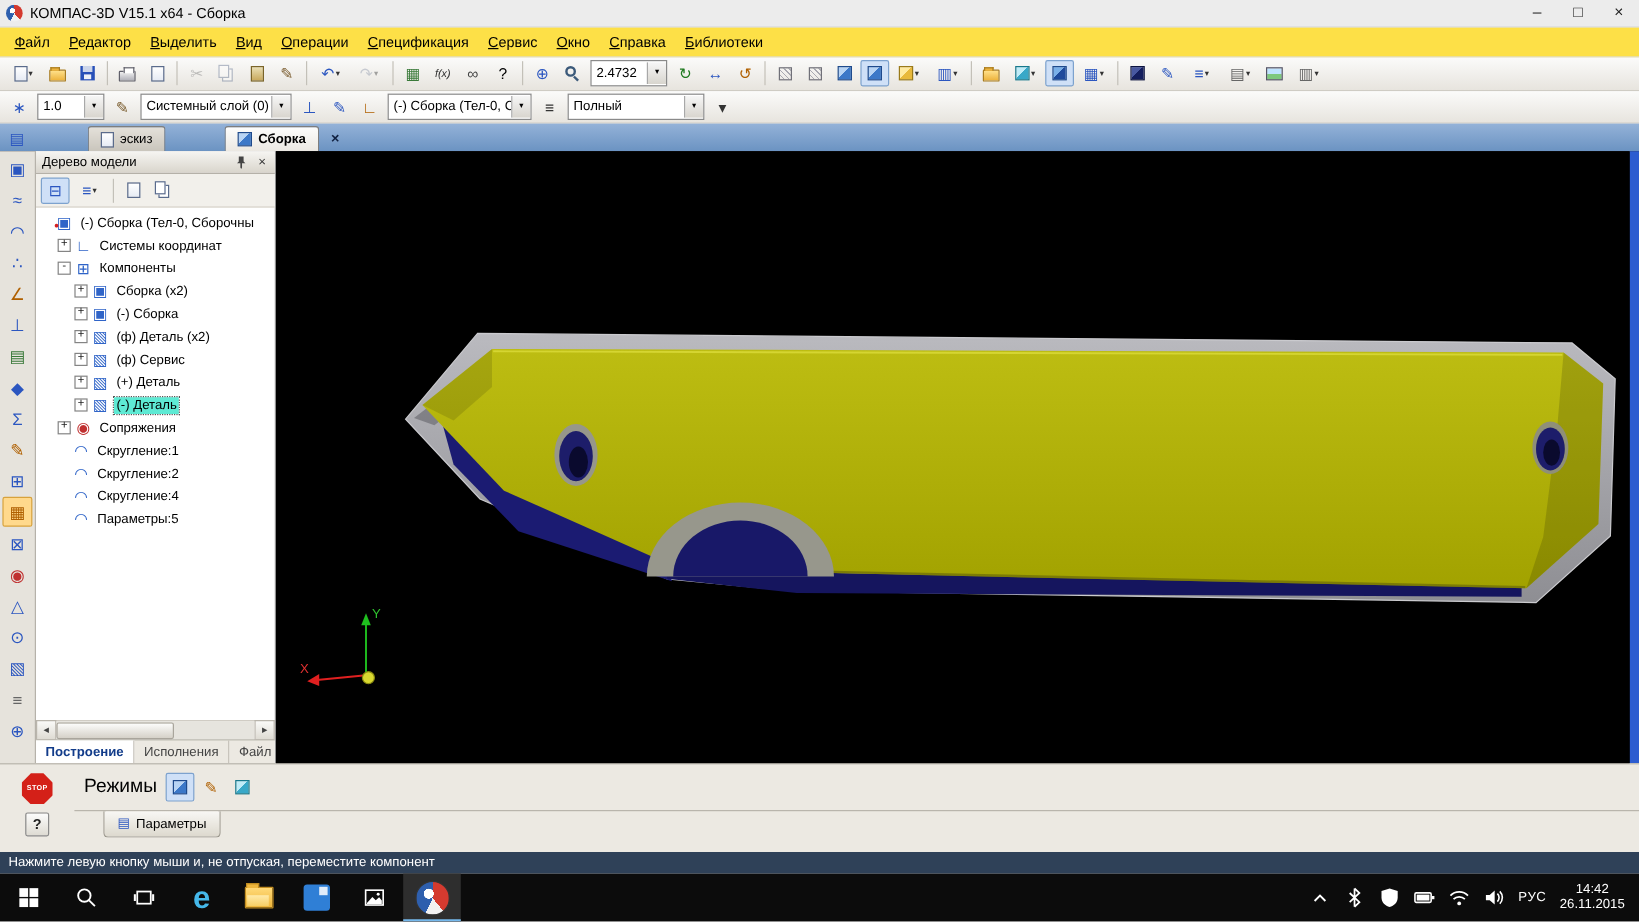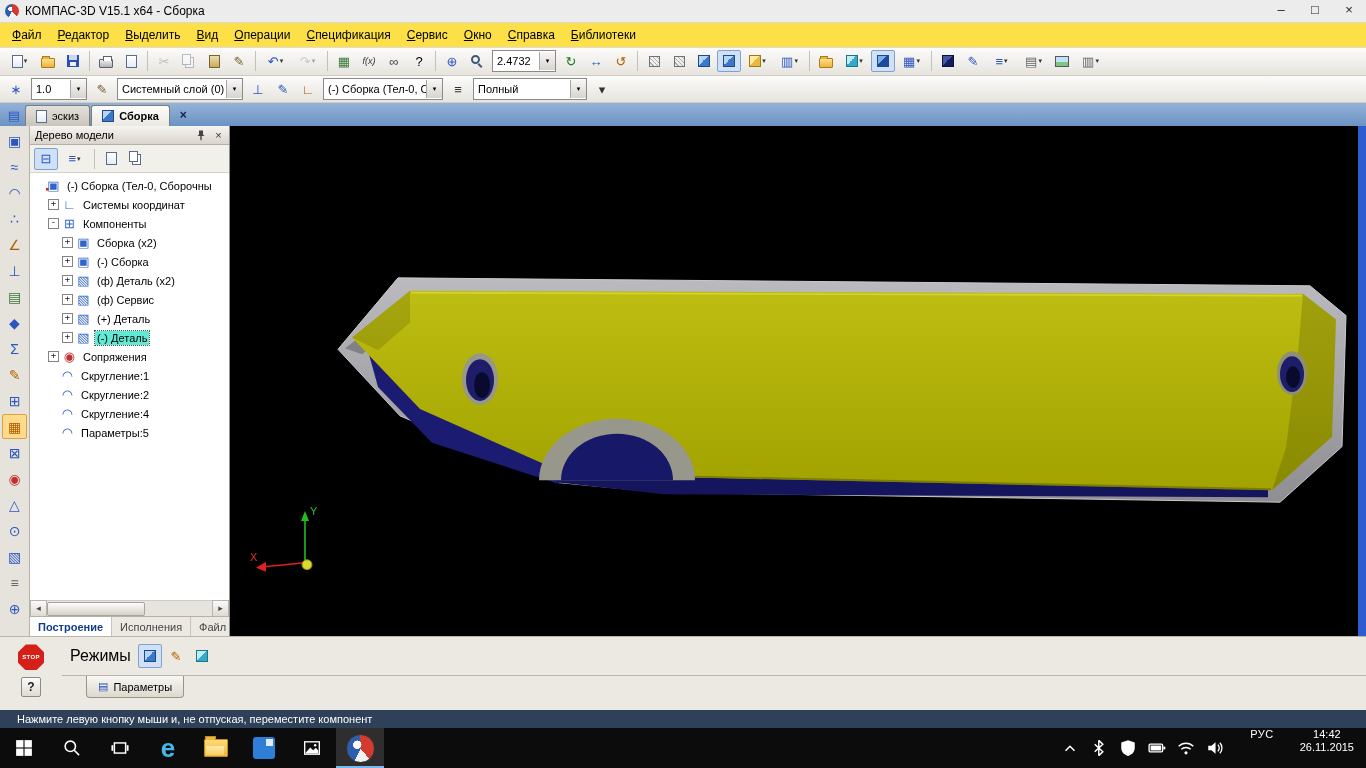--- a/index.html
+++ b/index.html
@@ -54,21 +54,21 @@
   .shp-cube-yellow{width:12px;height:12px;border:1px solid #9a7a1a;background:linear-gradient(135deg,#ffeaa0 0 45%,#e8b93c 45%);}
   .shp-cube-cyan{width:12px;height:12px;border:1px solid #17788c;background:linear-gradient(135deg,#c0ecf8 0 45%,#38a8c8 45%);}
   .shp-cube-navy{width:12px;height:12px;border:1px solid #0a1240;background:linear-gradient(135deg,#4858a0 0 45%,#141e5e 45%);}
   .shp-pic{width:14px;height:11px;border:1px solid #556;background:linear-gradient(180deg,#bfe3ff 0 55%,#7ec87e 55%);}
 
   
   .tabbar{height:23px;background:linear-gradient(#94b2d8,#6b93c2);display:flex;align-items:flex-end;padding-left:3px;}
   .tab-list-btn{width:22px;height:20px;display:flex;align-items:center;justify-content:center;margin-bottom:1px;}
   .tabs-holder{display:flex;align-items:flex-end;}
   .tab{height:20px;display:flex;align-items:center;gap:5px;padding:0 10px;font-size:11px;margin-right:1px;
-    background:linear-gradient(#e4e1da,#c9c5bc);border:1px solid #7e7e7e;border-bottom:none;border-radius:3px 3px 0 0;}
+    background:linear-gradient(#e4e1da,#c9c5bc);border:1px solid #7e7e7e;border-bottom:none;border-radius:3px 3px 0 0;margin-left:48px;}
   .tab.active{background:linear-gradient(#fdfdfc,#ebe8e2);font-weight:bold;}
   .tab-close{width:17px;height:17px;margin:0 0 2px 4px;text-align:center;line-height:16px;font-size:12px;color:#102040;font-weight:bold;}
 
   
   .main{height:514px;display:flex;background:#000;border-right:8px solid #2c5cd0;}
   .side-strip{width:29px;background:#e6e3dc;border-right:1px solid #b6b2aa;display:flex;flex-direction:column;align-items:center;padding-top:2px;gap:1px;flex:none;}
   .side-btn{width:25px;height:25px;background:transparent;border:1px solid transparent;display:flex;align-items:center;justify-content:center;padding:0;font:inherit;border-radius:2px;}
   .side-btn .gly{font-size:14px;}
   .side-btn.pressed{background:#ffd98c;border-color:#d8a23c;}
 
@@ -110,40 +110,40 @@
   .modes-row{height:38px;display:flex;align-items:center;gap:7px;padding-left:8px;}
   .modes-label{font-size:16px;}
   .modes-btns{display:flex;gap:2px;}
   .mode-btn{width:24px;height:24px;background:transparent;border:1px solid transparent;display:flex;align-items:center;justify-content:center;padding:0;font:inherit;border-radius:2px;}
   .mode-btn.pressed{background:#cfe0f7;border-color:#7da2ce;}
   .params-row{height:34px;border-top:1px solid #b9b5ac;display:flex;align-items:flex-start;padding-left:24px;}
   .params-tab{height:21px;display:flex;align-items:center;gap:5px;padding:0 11px;font-size:11px;
     background:linear-gradient(#f8f7f4,#ddd9ce);border:1px solid #98948a;border-top:none;border-radius:0 0 4px 4px;}
 
   
-  .statusbar{height:18px;background:#2f4158;color:#fff;font-size:11px;display:flex;align-items:center;padding-left:17px;}
+  .statusbar{height:18px;background:#2f4158;color:#fff;font-size:11px;display:flex;align-items:center;padding-left:7px;}
 
   
   .taskbar{height:40px;background:#0c0c0c;display:flex;align-items:stretch;color:#fff;}
   .tb-apps{display:flex;}
   .tb-app{width:48px;display:flex;align-items:center;justify-content:center;}
   .tb-app.active{background:#2e2e2e;box-shadow:inset 0 -2px 0 #76b9ed;}
   .tbi{width:18px;height:18px;stroke:#fff;fill:none;}
   .tbi-wrap{display:flex;}
   .ic-edge{font-size:26px;font-weight:bold;color:#45b8ea;line-height:1;}
   .ic-folder{width:22px;height:16px;position:relative;background:linear-gradient(#ffd977,#eeb63c);border:1px solid #c08c20;border-radius:1px;}
   .ic-folder::before{content:"";position:absolute;top:-4px;left:0;width:9px;height:3px;background:#eeb63c;border:1px solid #c08c20;border-bottom:none;}
   .ic-folder::after{content:"";position:absolute;left:1px;bottom:1px;width:18px;height:9px;background:linear-gradient(#ffeaa8,#f6cf66);}
   .ic-appblue{width:22px;height:22px;border-radius:3px;background:#2f7fd6;position:relative;}
   .ic-appblue::after{content:"";position:absolute;right:2px;top:2px;width:7px;height:7px;background:#fff;opacity:.85;}
   .ic-kompas{width:27px;height:27px;border-radius:50%;
     background:radial-gradient(circle at 38% 36%,#ffffff 0 17%,rgba(255,255,255,0) 18%),
     conic-gradient(#d43a2f 0 140deg,#f2f2f2 140deg 205deg,#2e5fae 205deg 360deg);border:1px solid #333;}
   .ic-kompas.small{width:14px;height:14px;border:none;}
-  .tb-tray{margin-left:auto;display:flex;gap:26px;padding-right:12px;}
+  .tb-tray{margin-left:auto;display:flex;align-items:center;gap:11px;padding-right:12px;}
   .tray-wrap{display:flex;align-items:center;gap:11px;}
   .tb-lang{font-size:11px;letter-spacing:.5px;}
   .tb-clock{font-size:11px;line-height:13px;text-align:center;display:flex;flex-direction:column;}
   .hidden-defs{position:absolute;width:0;height:0;overflow:hidden;}
 </style>
 </head>
 <body>
 
 <svg class="hidden-defs" aria-hidden="true">
   <defs>

